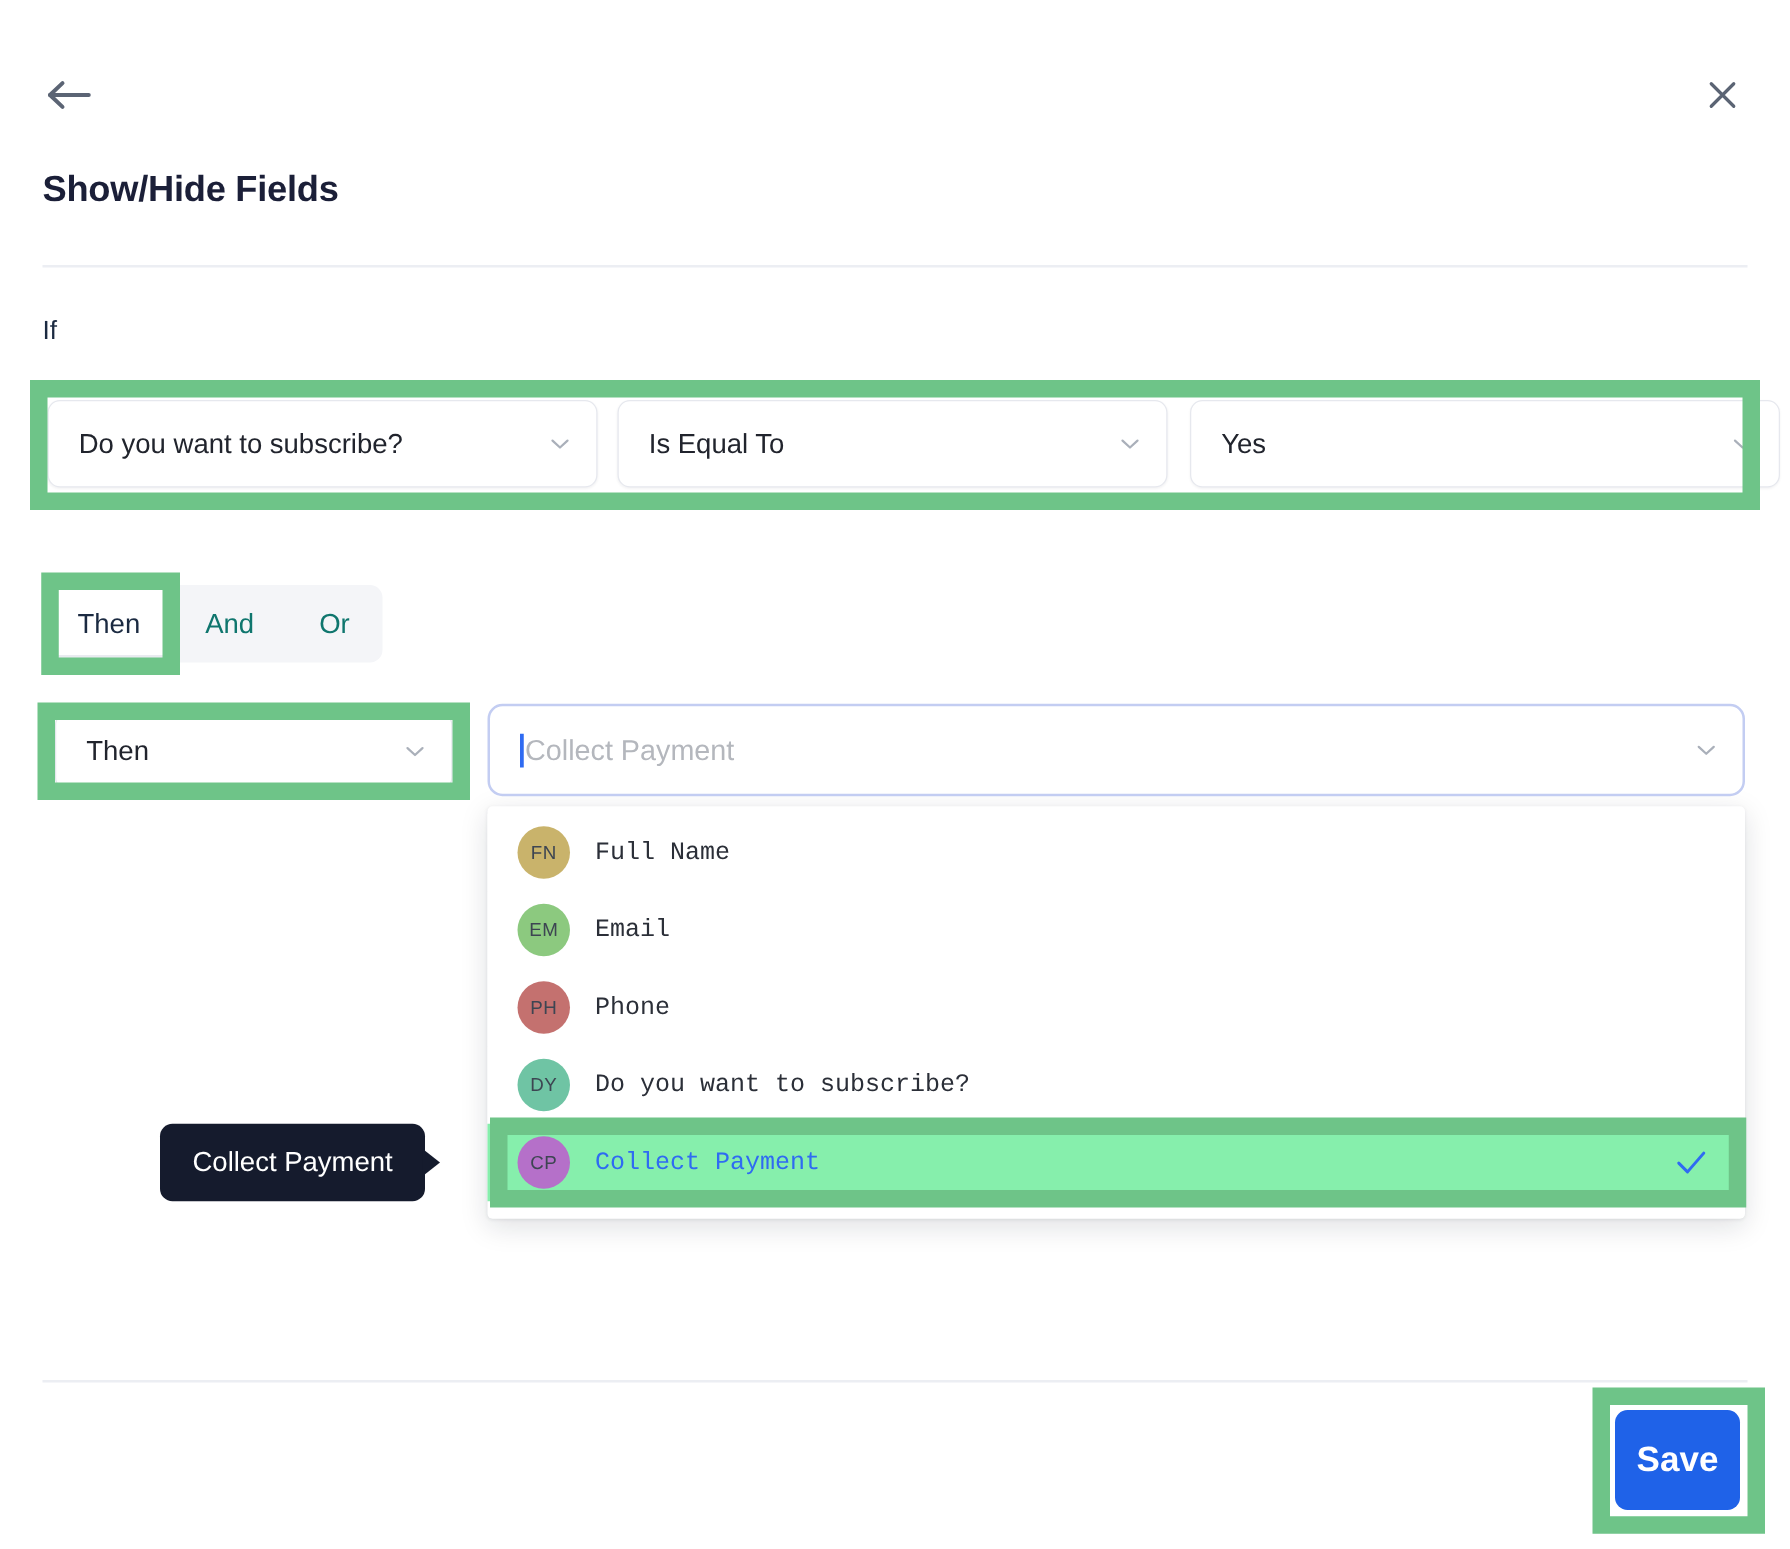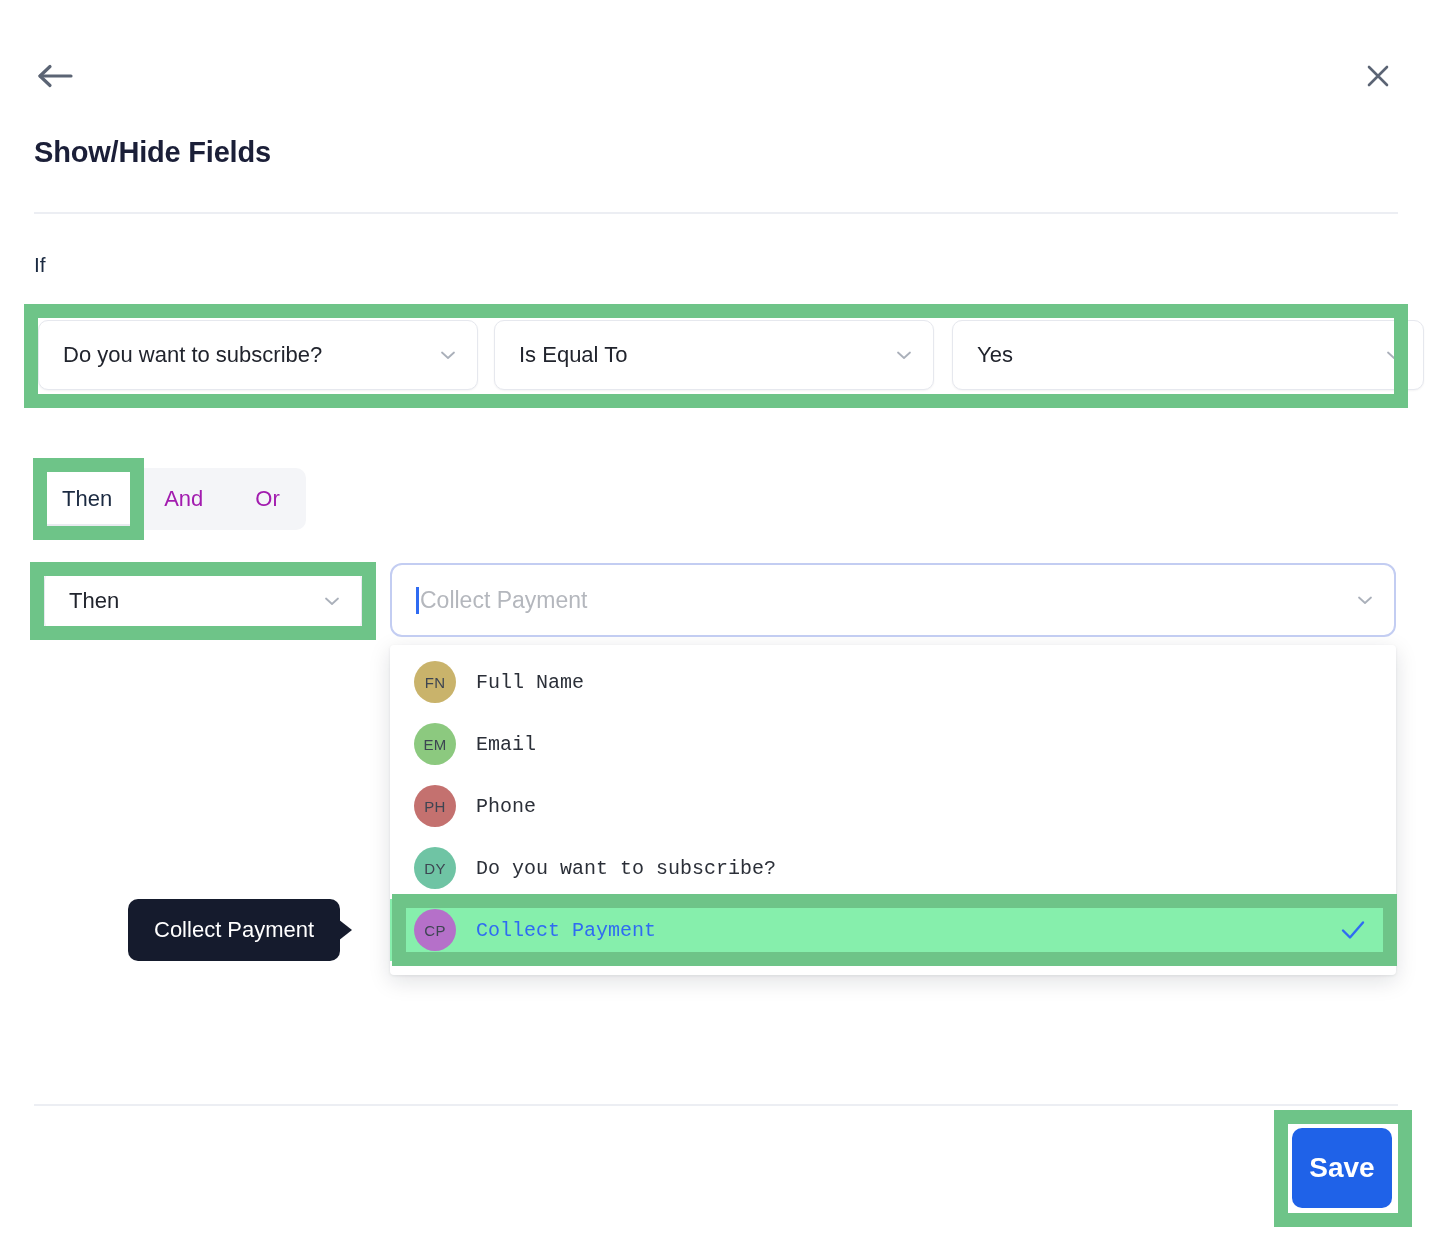--- a/index.html
+++ b/index.html
@@ -132,21 +132,21 @@
     overflow: hidden;
     z-index: 10;
     justify-content: flex-end;
   }
   .tab {
     display: flex;
     align-items: center;
     justify-content: center;
     padding: 0 26px;
     font-size: 22px;
-    color: #a21caf;
+    color: #0f766e;
     cursor: pointer;
     position: relative;
     background: transparent;
   }
   .tab.active {
     background: #ffffff;
     font-weight: normal;
     color: #1b2a41;
   }
   .tab.active::after {

